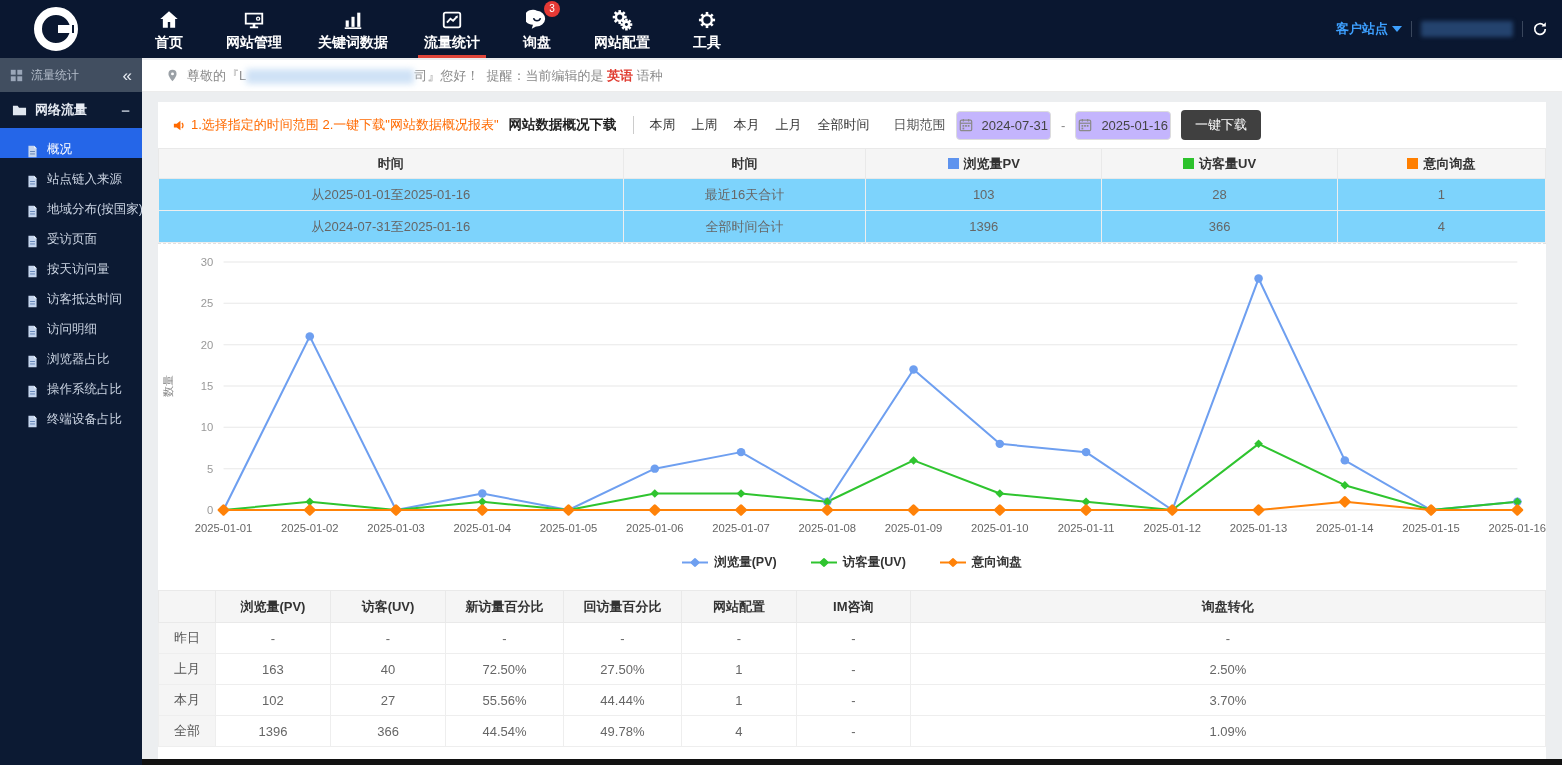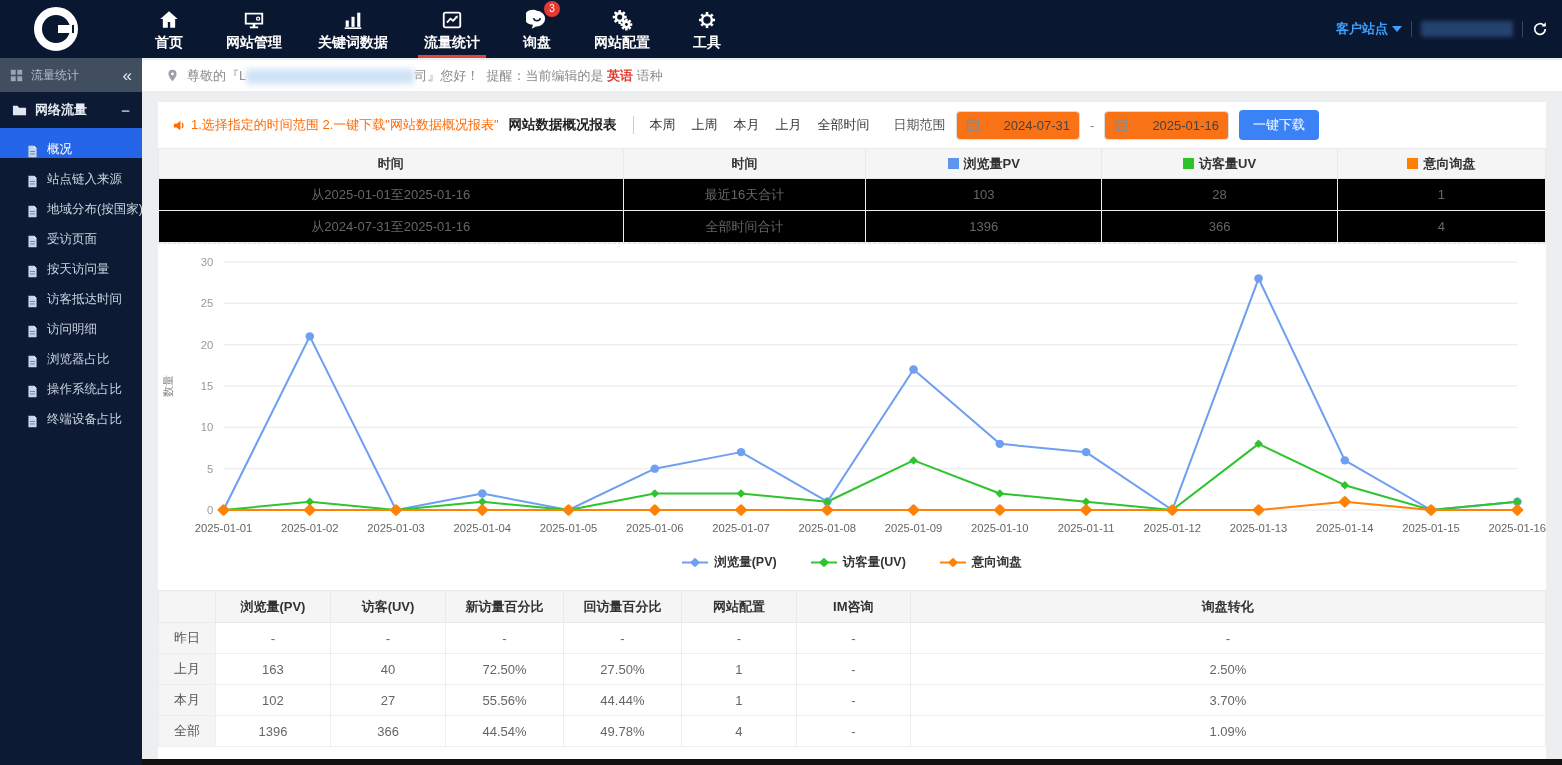--- a/index.html
+++ b/index.html
@@ -49,31 +49,31 @@
   .panel { margin:10px 16px 0 16px; background:#fff; height:657px; }
 
   
   .controls { height:46px; display:flex; align-items:center; padding:0 14px; gap:10px; font-size:13px; }
   .tip { color:#ff6a00; display:flex; align-items:center; gap:4px; white-space:nowrap; }
   .ctl-title { color:#222; font-weight:bold; font-size:13.5px; white-space:nowrap; }
   .divider { width:1px; height:18px; background:#ccc; margin:0 6px; }
   .quick { display:flex; gap:16px; }
   .quick a { color:#333; cursor:pointer; text-decoration:none; white-space:nowrap; }
   .dr-label { color:#555; margin-left:14px; white-space:nowrap; }
-  .date-box { display:flex; align-items:center; gap:24px; border:1px solid #dcdcdc; border-radius:4px;
-    height:29px; padding:0 9px; color:#444; cursor:pointer; background:#f97316; white-space:nowrap; }
+  .date-box { display:flex; align-items:center; gap:9px; border:1px solid #dcdcdc; border-radius:4px;
+    height:29px; padding:0 2px; color:#444; cursor:pointer; background:#c4b5fd; white-space:nowrap; }
   .dash { color:#888; }
-  .dl-btn { height:30px; padding:0 14px; background:#3b82f6; color:#fff; border:none; border-radius:4px;
+  .dl-btn { height:30px; padding:0 14px; background:#404040; color:#fff; border:none; border-radius:4px;
     font-size:13px; cursor:pointer; }
 
   
   table { border-collapse:collapse; width:100%; font-size:13px; }
   .sum-table th { background:#f5f5f5; color:#333; font-weight:bold; height:30px;
     border:1px solid #e9e9e9; }
-  .sum-table td { color:#666; height:32px; border:1px solid #eee; text-align:center; background:#000000; }
+  .sum-table td { color:#666; height:32px; border:1px solid #eee; text-align:center; background:#7dd3fc; }
   .swatch { display:inline-block; width:11px; height:11px; margin-right:5px; vertical-align:-1px; }
 
   
   .chart-section { border-top:1px dashed #e0e0e0; margin-top:0; padding-top:4px; }
   .legend { display:flex; justify-content:center; gap:34px; align-items:center; height:28px; }
   .legend-item { display:flex; align-items:center; gap:6px; font-size:12.5px; color:#333;
     font-weight:bold; cursor:pointer; }
 
   
   .stats-wrap { margin-top:14px; }
@@ -370,21 +370,21 @@
     <div class="controls">
       <span class="tip">
         <span style="display:flex;">
           <svg viewBox="0 0 16 16" width="15" height="15">
             <path fill="#ff6a00" d="M2 6v4h3l4 3V3L5 6z"></path>
             <path d="M10.5 5.3a3.6 3.6 0 0 1 0 5.4" fill="none" stroke="#ff6a00" stroke-width="1.4"></path>
             </svg>
         </span>
         <span>1.选择指定的时间范围 2.一键下载"网站数据概况报表"</span>
       </span>
-      <span class="ctl-title">网站数据概况报表</span>
+      <span class="ctl-title">网站数据概况下载</span>
       <span class="divider"></span>
       <span class="quick" id="quick-links">
           <a>本周</a>
           <a>上周</a>
           <a>本月</a>
           <a>上月</a>
           <a>全部时间</a>
         </span>
       <span class="dr-label">日期范围</span>
       <span class="date-box">

